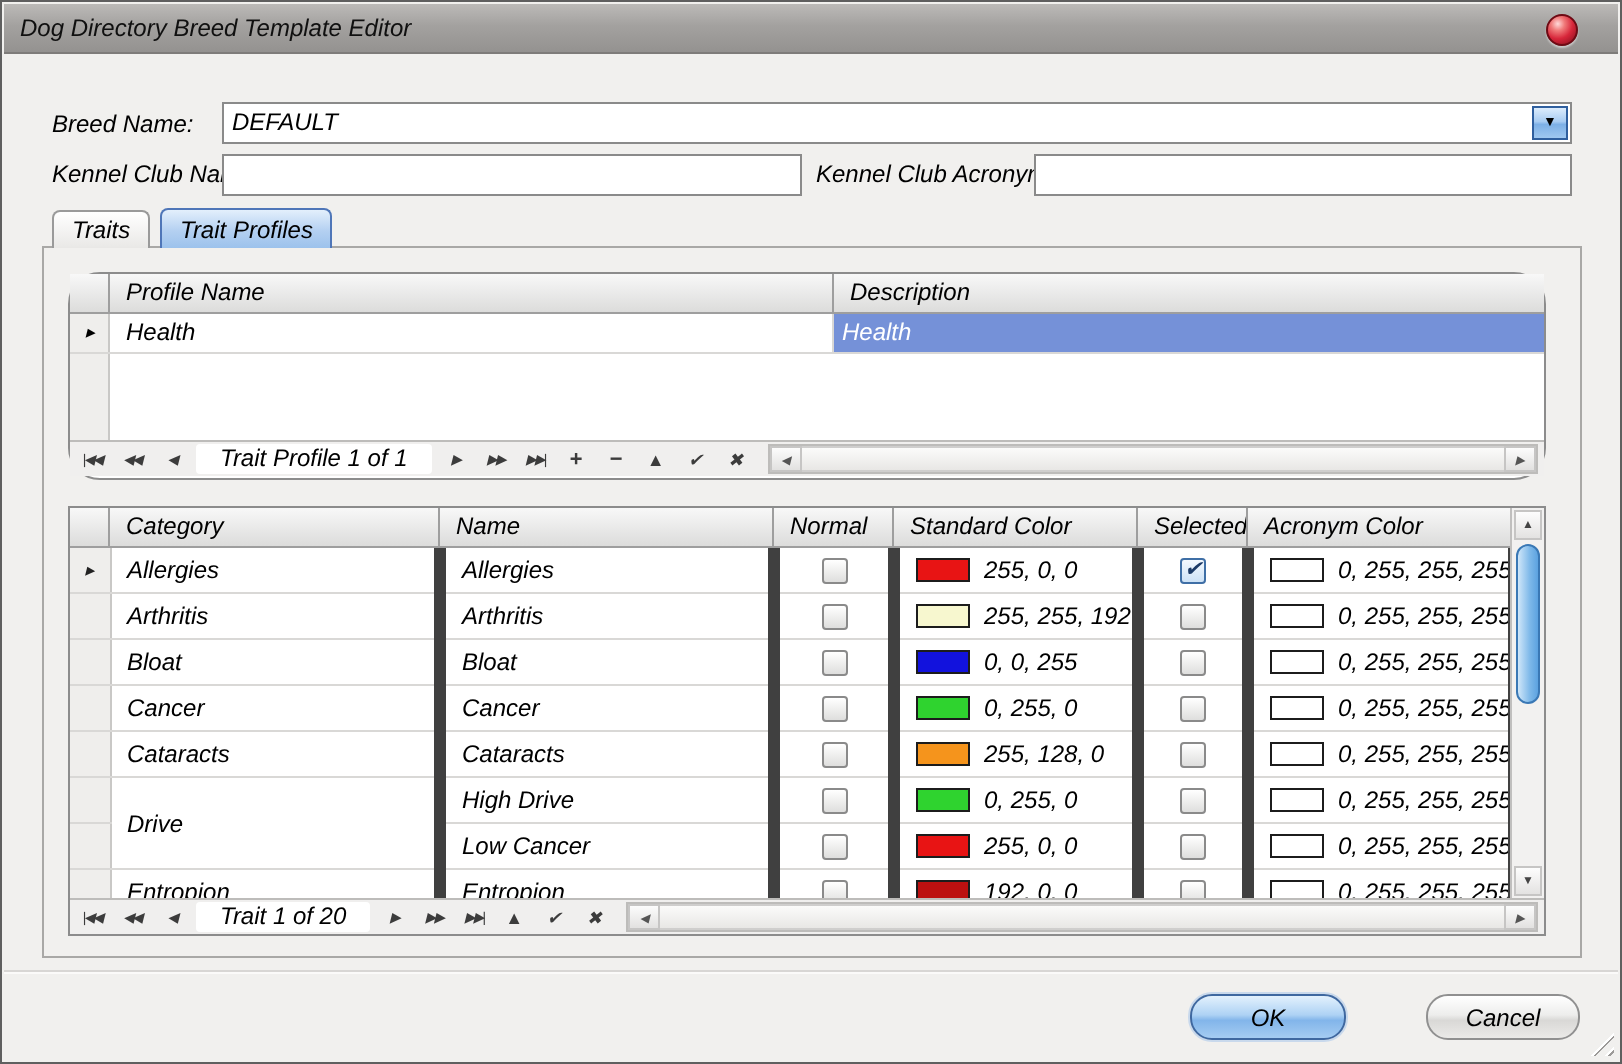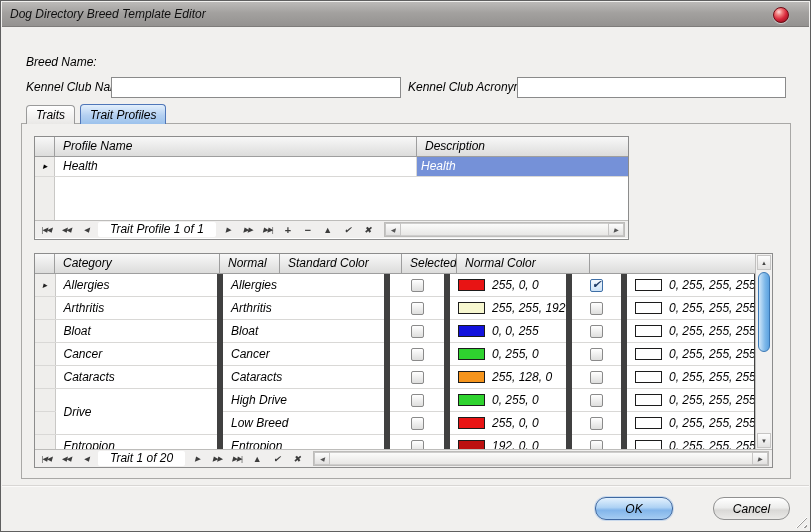--- a/index.html
+++ b/index.html
@@ -114,32 +114,36 @@
 <body>
 
 <div class="dialog">
 
   <div class="titlebar">
     <span class="title">Dog Directory Breed Template Editor</span>
     <span class="close-orb"></span>
   </div>
 
   <div class="flabel" style="left:25px; top:51px;">Breed Name:</div>
+  <div class="combo">
+    <span>DEFAULT</span>
+    <span class="combo-btn">▼</span>
+  </div>
 
   <div class="flabel" style="left:25px; top:76px;">Kennel Club Name:</div>
   <div class="tbox" style="left:110px; top:76px; width:290px;"></div>
 
   <div class="flabel" style="left:407px; top:76px;">Kennel Club Acronym:</div>
   <div class="tbox" style="left:516px; top:76px; width:269px;"></div>
 
   <div class="tab" style="left:25px; top:104px; z-index:2;">Traits</div>
   <div class="tab active" style="left:79px; top:103px;">Trait Profiles</div>
   <div class="tabpage"></div>
 
-  <div class="grid" style="left:33px; top:135px; width:595px; height:104px; z-index:2;">
+  <div class="grid" style="left:33px; top:135px; width:739px; height:104px; z-index:2;border-radius:16px;">
     <div class="g-header">
       <div class="g-hcell ind" style="width:20px;"></div>
       <div class="g-hcell" style="width:362px;">Profile Name</div>
       <div class="g-hcell" style="flex:1; border-right:none;">Description</div>
     </div>
     <div class="g1-body">
       <div class="ind-strip"></div>
       <div class="g1-row">
           <div class="g1-cell" style="width: 20px; padding: 0px; text-align: center; font-size: 9px;">▸</div>
           <div class="g1-cell" style="width: 362px; background: rgb(255, 255, 255); border-right: 1px solid rgb(217, 216, 214);">Health</div>
@@ -166,24 +170,25 @@
         </span>
       </div>
   </div>
 
   <div class="split-dot" style="left:402px; top:243px;"></div>
 
   <div class="grid" style="left:33px; top:252px; width:739px; height:215px; z-index:2;">
     <div class="g-header">
       <div class="g-hcell ind" style="width:20px;"></div>
       <div class="g-hcell" style="width:165px;">Category</div>
+      <div class="g-hcell" style="width:167px;">Name</div>
       <div class="g-hcell" style="width:60px;">Normal</div>
       <div class="g-hcell" style="width:122px;">Standard Color</div>
       <div class="g-hcell" style="width:55px;">Selected</div>
-      <div class="g-hcell" style="width:133px;">Normal Color</div>
+      <div class="g-hcell" style="width:133px;">Acronym Color</div>
     </div>
     <div style="position:relative; height:176px; overflow:hidden; background:#fff;">
       <table class="g2">
         <colgroup>
           <col style="width:20px">
             <col style="width:165px">
             <col style="width:167px">
           <col style="width:60px">
             <col style="width:122px">
             <col style="width:55px">
@@ -299,21 +304,21 @@
               <td class="center"><span class="cbx"></span></td>
               <td>
                 <span class="swcell">
                   <span class="swatch" style="background: rgb(255, 255, 255);"></span>
                   <span>0, 255, 255, 255</span>
                 </span>
               </td>
             </tr>
             <tr>
               <td class="ind"></td>
-              <td>Low Breed</td>
+              <td>Low Cancer</td>
               <td class="center"><span class="cbx"></span></td>
               <td>
                 <span class="swcell">
                   <span class="swatch" style="background: rgb(232, 20, 20);"></span>
                   <span>255, 0, 0</span>
                 </span>
               </td>
               <td class="center"><span class="cbx"></span></td>
               <td>
                 <span class="swcell">

